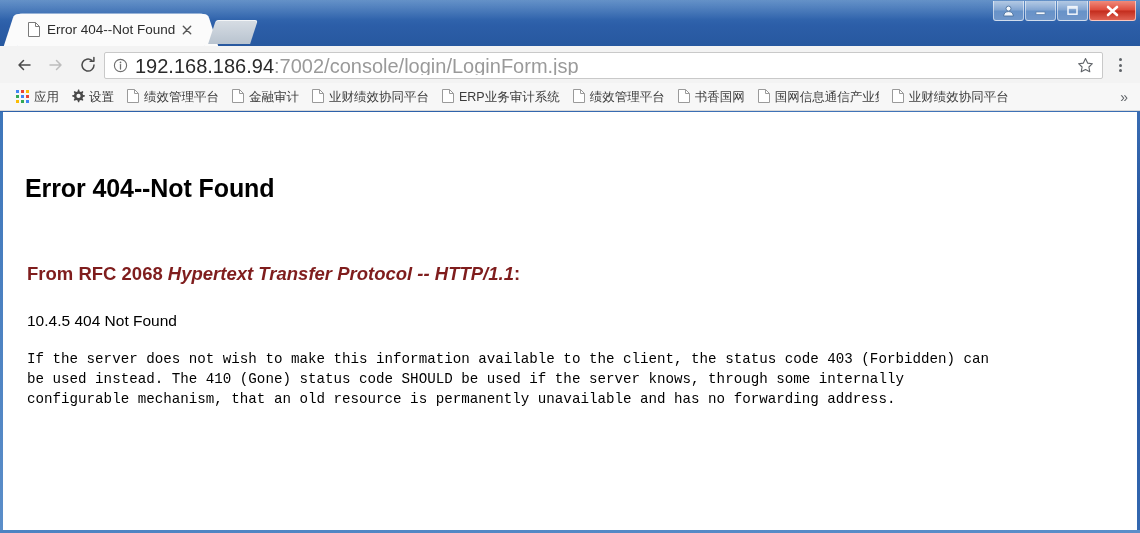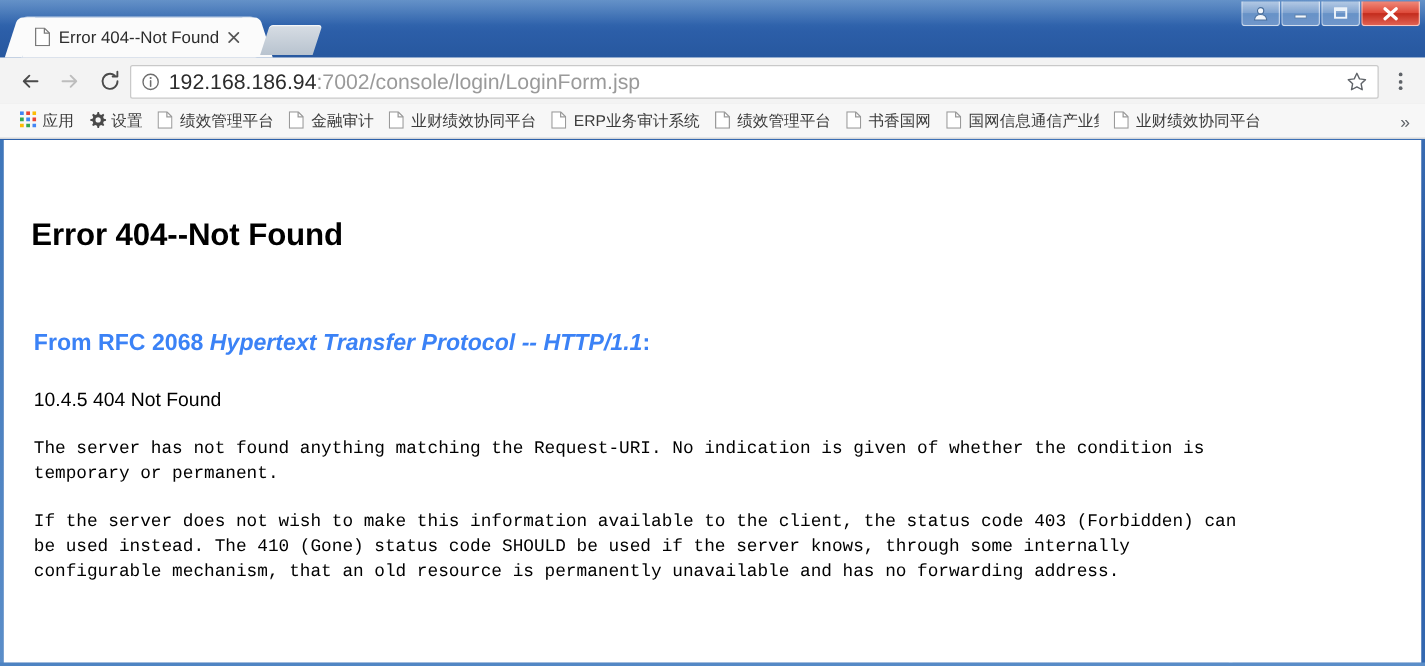--- a/index.html
+++ b/index.html
@@ -174,21 +174,21 @@
     align-items: center;
   }
   .info-icon {
     margin-left: 8px;
     width: 15px; height: 15px;
     flex: 0 0 auto;
     cursor: pointer;
   }
   .url {
     margin-left: 7px;
-    font-size: 17px;
+    font-size: 20px;
     color: #9a9a9a;
     white-space: nowrap;
     overflow: hidden;
     line-height: 18px;
     flex: 1 1 auto;
   }
   .url .host { color: #2b2b2b; }
   .star {
     margin-right: 8px;
     width: 17px; height: 17px;
@@ -217,20 +217,21 @@
     left: 0; top: 83px;
     width: 1140px;
     height: 28px;
     background: #f7f7f7;
     border-bottom: 1px solid #d8d8d8;
     display: flex;
     align-items: center;
     padding-left: 10px;
     box-sizing: border-box;
     overflow: hidden;
+    text-align: right;
   }
   .bm {
     display: flex;
     align-items: center;
     height: 22px;
     padding: 0 6px;
     border-radius: 2px;
     cursor: pointer;
     flex: 0 0 auto;
   }
@@ -290,21 +291,21 @@
     margin: 62px 0 0 0;
     font-size: 25px;
     font-weight: bold;
     color: #000;
     letter-spacing: -0.1px;
   }
   h2.rfc-line {
     margin: 60px 0 0 2px;
     font-size: 18.5px;
     font-weight: bold;
-    color: #3b82f6;
+    color: #7f1d1d;
   }
   h2.rfc-line em { font-style: italic; }
   h3.section {
     margin: 27px 0 0 2px;
     font-size: 15.5px;
     font-weight: normal;
     color: #000;
   }
   p.mono {
     margin: 19px 0 0 2px;
@@ -534,22 +535,20 @@
 
   <div class="viewport">
     <div class="page">
 
       <h1 class="err-title">Error 404--Not Found</h1>
 
       <h2 class="rfc-line"><span>From RFC 2068 </span><em>Hypertext Transfer Protocol -- HTTP/1.1</em><span>:</span></h2>
 
       <h3 class="section">10.4.5 404 Not Found</h3>
 
-      <p class="mono">The server has not found anything matching the Request-URI. No indication is given of whether the condition is
-temporary or permanent.</p>
 
       <p class="mono">If the server does not wish to make this information available to the client, the status code 403 (Forbidden) can
 be used instead. The 410 (Gone) status code SHOULD be used if the server knows, through some internally
 configurable mechanism, that an old resource is permanently unavailable and has no forwarding address.</p>
     </div>
   </div>
 
 </div>
 
 </body></html>

